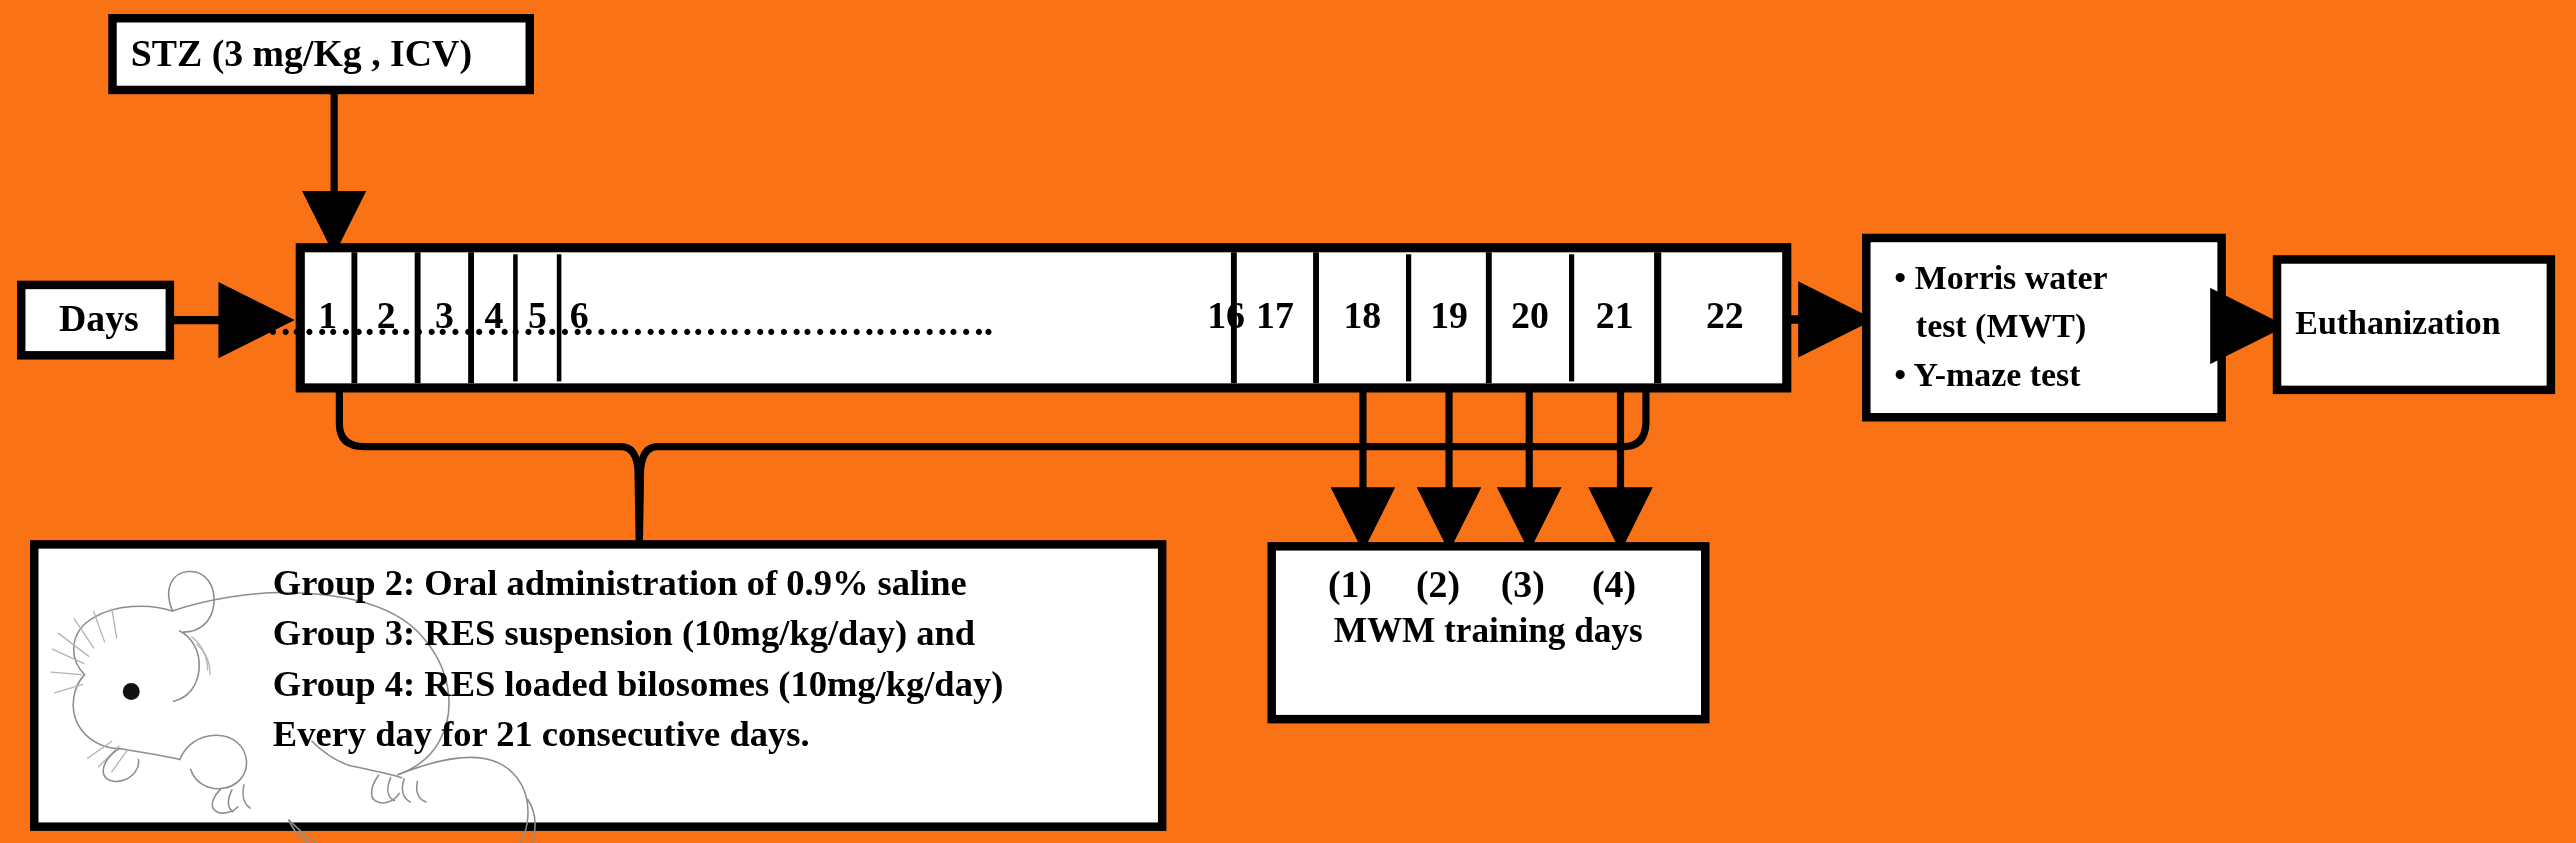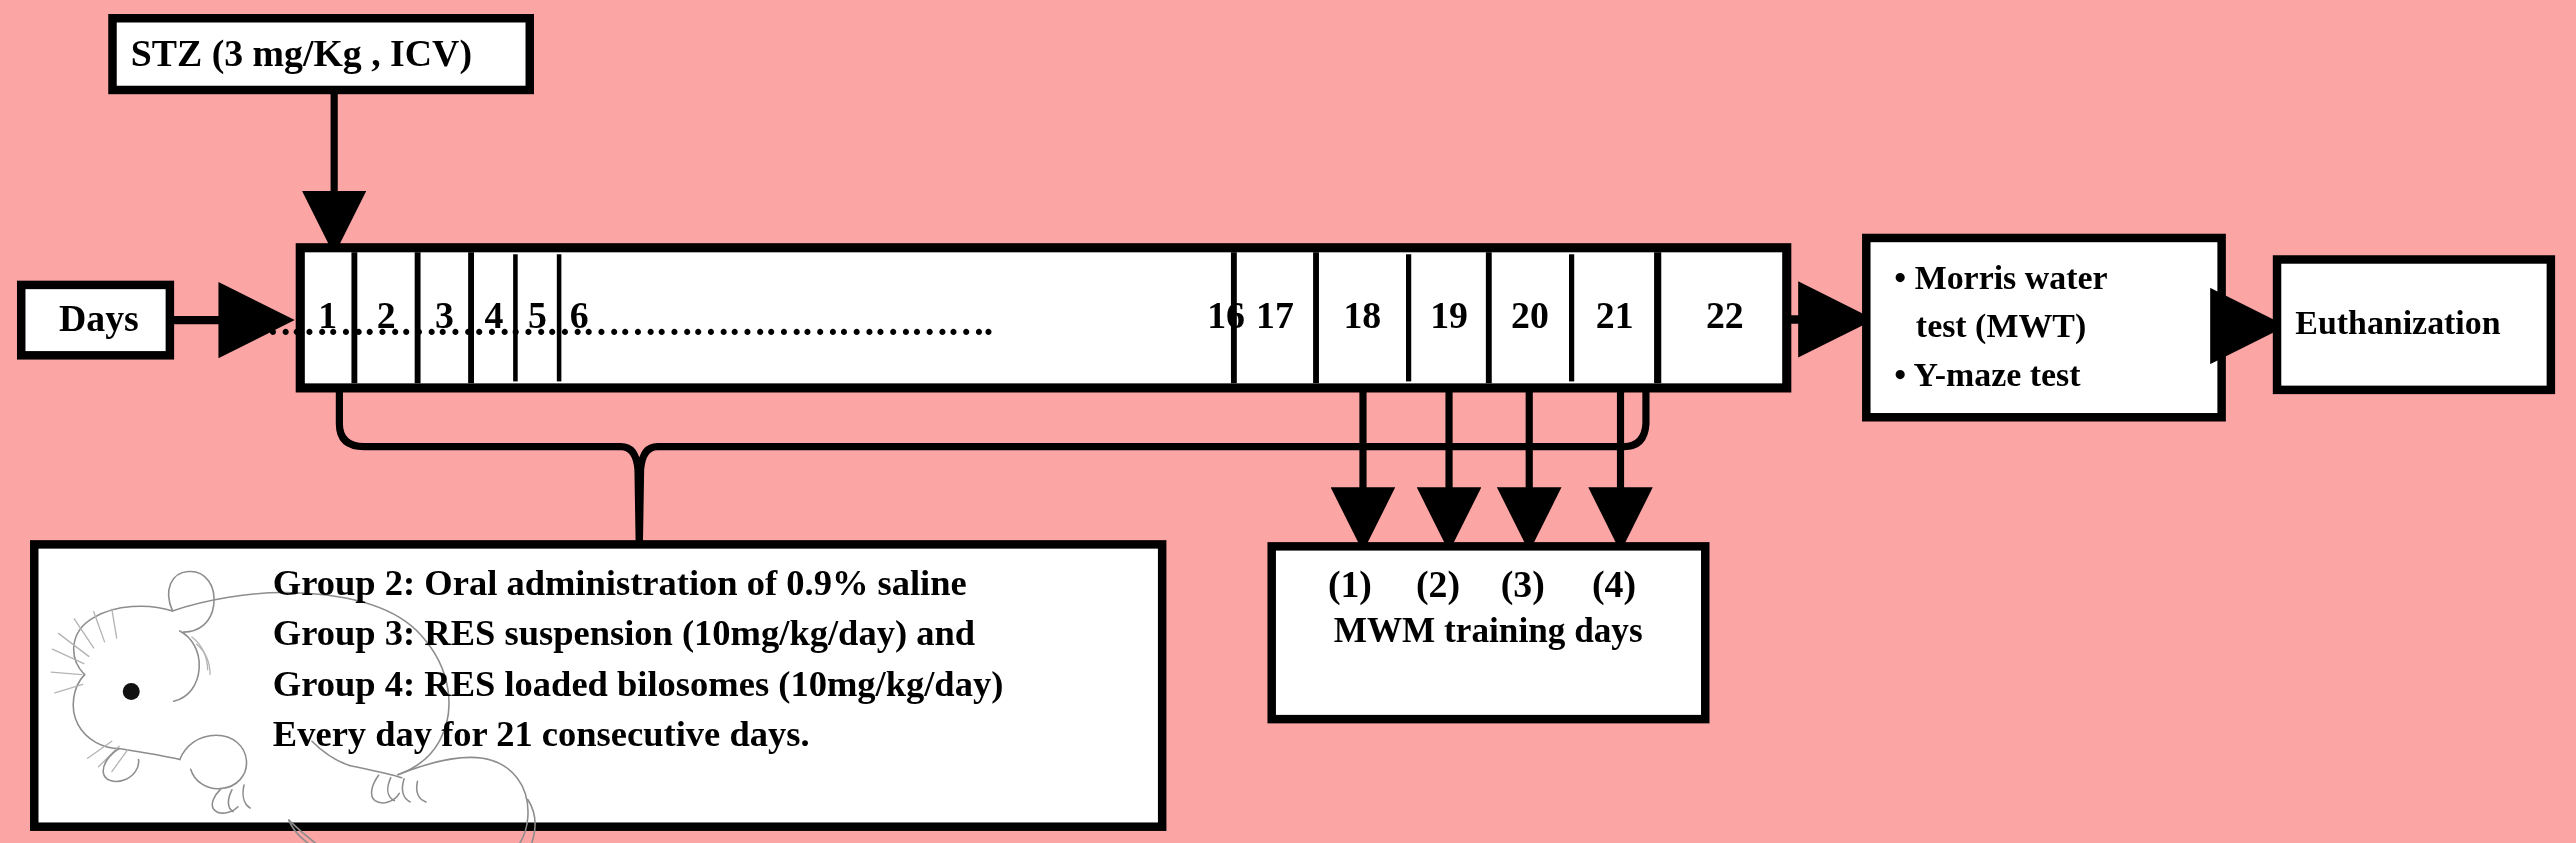--- a/index.html
+++ b/index.html
@@ -4,21 +4,21 @@
 <style>
   html, body {
     margin: 0;
     padding: 0;
     background: #ffffff;
   }
   #stage {
     position: relative;
     width: 2576px;
     height: 843px;
-    background: #fca5a5;
+    background: #f97316;
     font-family: "Liberation Serif", "DejaVu Serif", serif;
     overflow: hidden;
   }
   svg#diagram {
     position: absolute;
     left: 0;
     top: 0;
     width: 2576px;
     height: 843px;
   }

